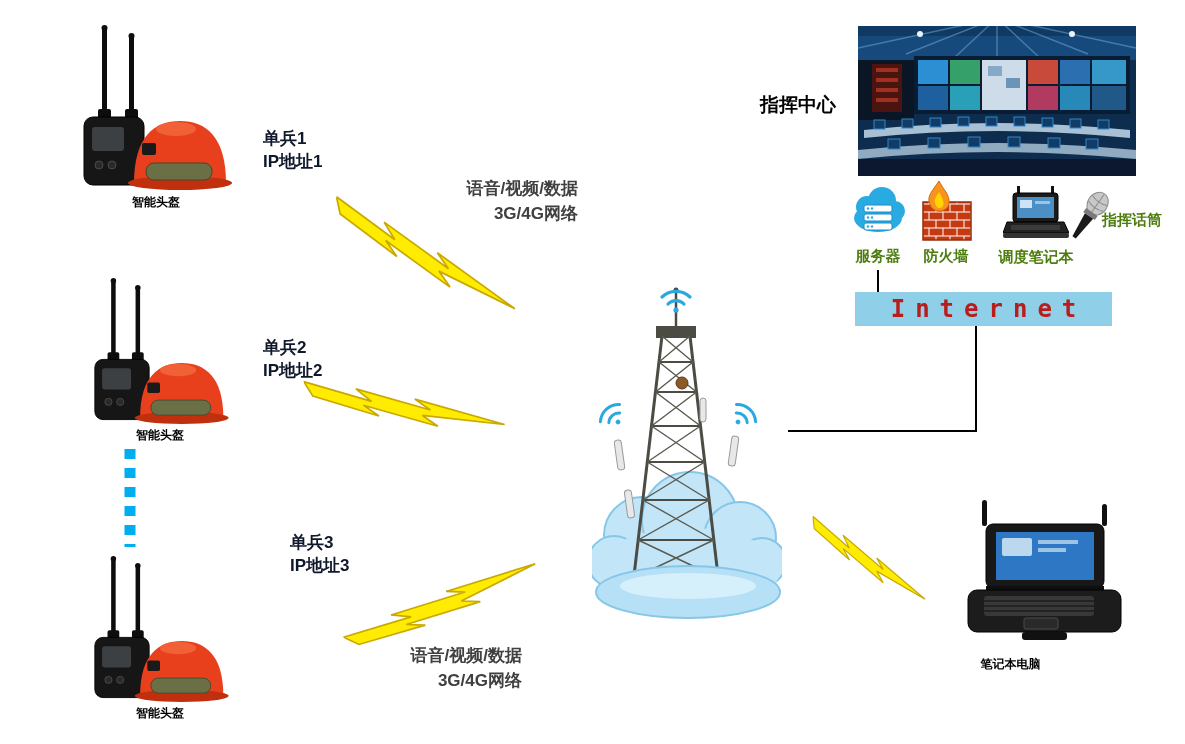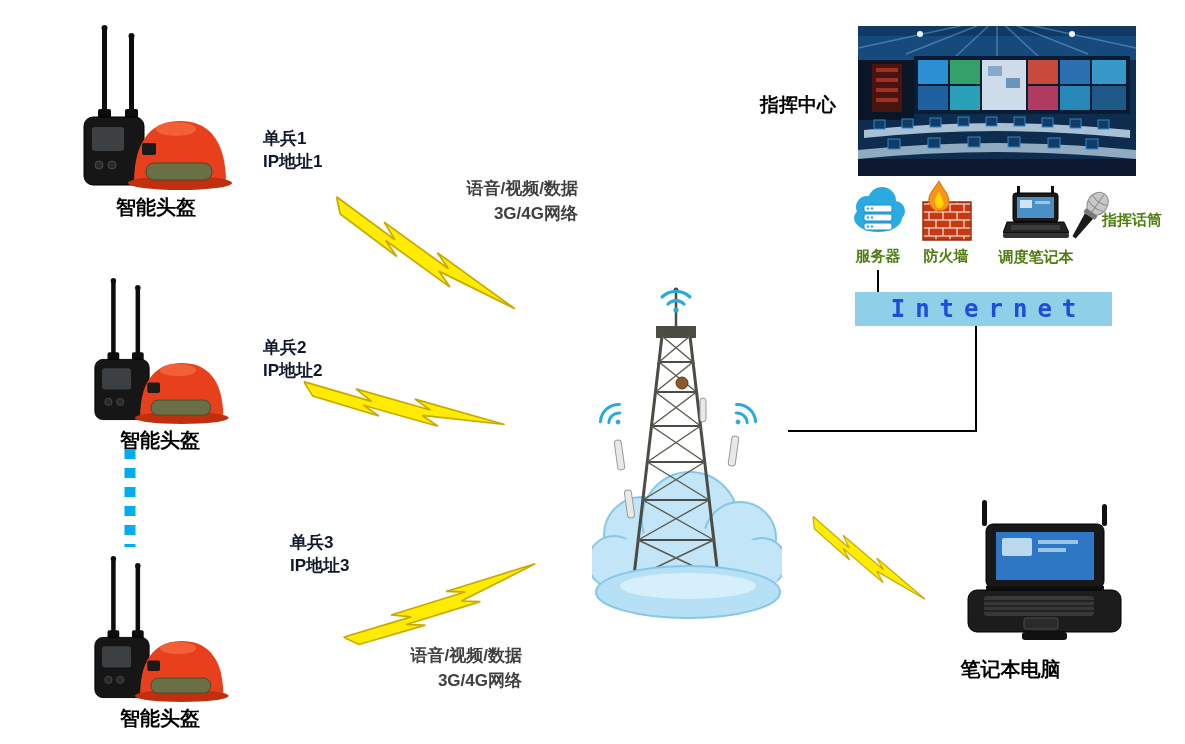--- a/index.html
+++ b/index.html
@@ -1,25 +1,25 @@
 <!DOCTYPE html>
 <html><head>
 <meta charset="utf-8">
 <style>
   html,body{margin:0;padding:0;background:#fff;}
   .stage{position:relative;width:1185px;height:744px;background:#ffffff;overflow:hidden;
          font-family:"Liberation Sans",sans-serif;}
   .abs{position:absolute;}
-  .lbl{font-size:20px;font-weight:600;color:#000;white-space:nowrap;}
+  .lbl{font-size:12px;font-weight:600;color:#000;white-space:nowrap;}
   .lbl-sm{font-size:15px;font-weight:600;color:#4d7c0f;white-space:nowrap;}
   .center{text-align:center;}
   .soldier{font-size:17px;font-weight:600;color:#0f172a;line-height:23px;white-space:nowrap;}
   .linktext{font-size:17px;font-weight:600;color:#404040;line-height:25px;text-align:right;white-space:nowrap;}
   .internet-bar{background:#8fd0e8;display:flex;align-items:center;justify-content:center;}
-  .internet-bar span{color:#1d4ed8;font-family:"DejaVu Sans Mono",monospace;font-weight:bold;
+  .internet-bar span{color:#b91c1c;font-family:"DejaVu Sans Mono",monospace;font-weight:bold;
                      font-size:24px;letter-spacing:10px;padding-left:10px;}
   .hline,.vline{background:#000;}
   .bolt{position:absolute;}
   svg{display:block;}
 </style>
 </head>
 <body>
 
 <div class="stage">
 

